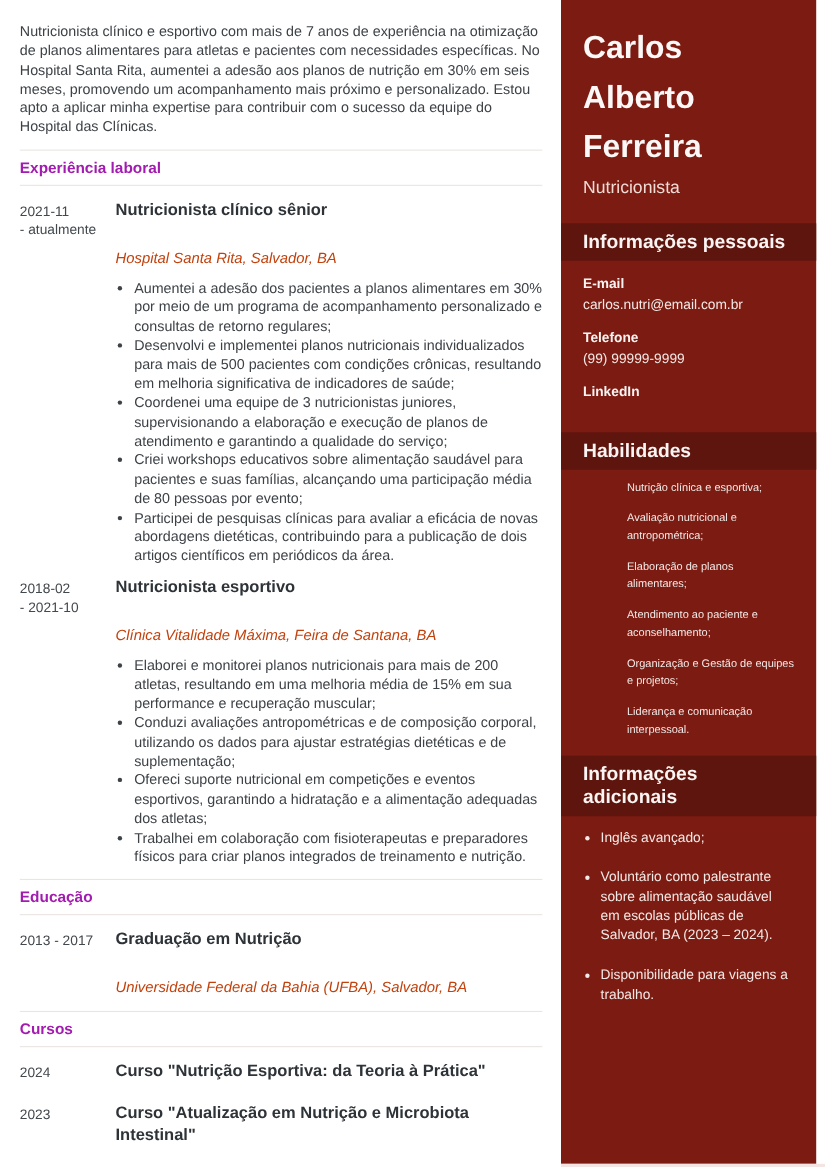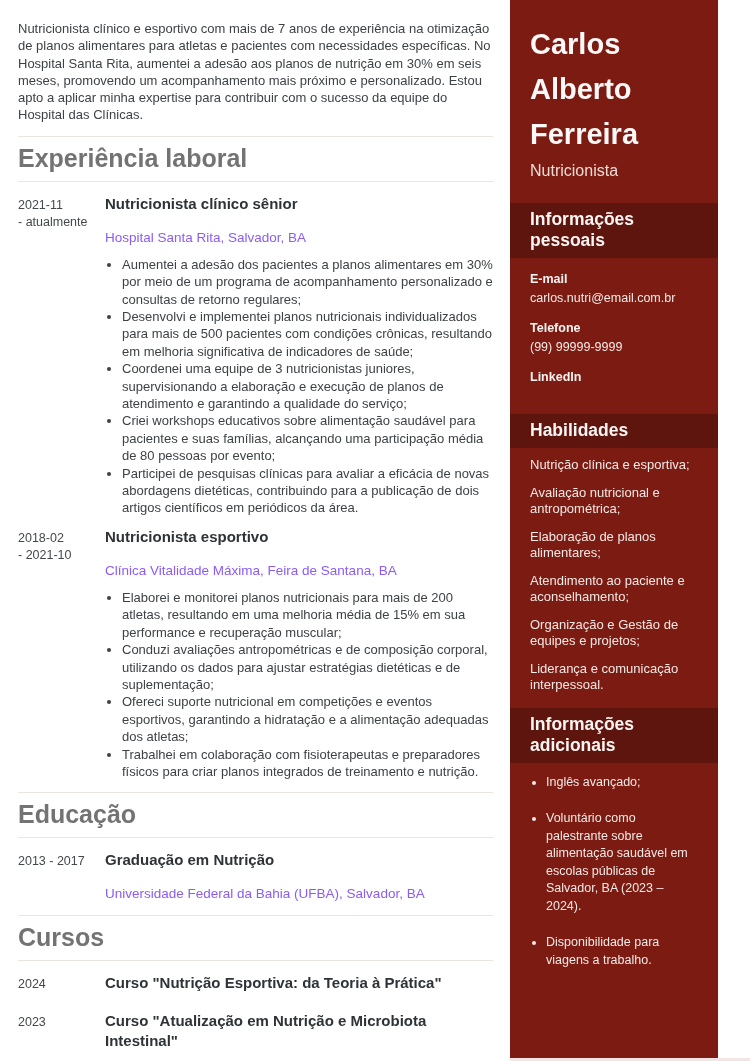--- a/index.html
+++ b/index.html
@@ -16,38 +16,38 @@
   .main {
     position:absolute; left:0; top:0; width:510px; height:1061px;
     padding:20px 17px 0 18px; background:#ffffff;
   }
   .summary {
     font-size:13px; line-height:17.3px; color:#3d4247;
   }
   .section-title {
     margin-top:12px; padding:7px 0 8px;
     border-top:1px solid #eae5e1; border-bottom:1px solid #eae5e1;
-    font-size:25px; font-weight:bold; color:#737373;
+    font-size:14px; font-weight:bold; color:#a21caf;
   }
   .entry { display:flex; margin-top:12px; }
   .entry-gap { margin-top:10px; }
   .entry-date {
     width:87px; flex-shrink:0;
     font-size:12.5px; line-height:17px; color:#43484d; padding-top:3px;
   }
   .entry-body { flex:1; }
   .entry-title { font-size:15px; line-height:20px; font-weight:bold; color:#2e3338; }
-  .entry-org { font-size:13.5px; line-height:18px; color:#8b5cf6; margin-top:15px; }
+  .entry-org { font-size:13.5px; line-height:18px; font-style:italic; color:#c2410c; margin-top:25px; }
   .entry-body ul { margin-top:9px; padding-left:17px; }
   .entry-body li { font-size:13px; line-height:17.4px; color:#3d4247; }
   .edu-entry { margin-bottom:10px; }
 
   
   .sidebar {
-    position:absolute; left:510px; top:0; width:208px; height:1058px;
+    position:absolute; left:510px; top:0; width:232px; height:1058px;
     background:#7b1b12; color:#f3e9e6;
   }
   .bottom-strip {
     position:absolute; left:510px; top:1058px; width:240px; height:3px;
     background:#f2e5e3;
   }
   .name {
     padding:22px 20px 0; font-size:29px; line-height:45px;
     font-weight:bold; color:#fbf8f7;
   }
@@ -55,21 +55,21 @@
   .band {
     margin-top:22px; padding:6px 20px 7px; background:#5e150e;
     font-size:17.5px; line-height:21px; font-weight:bold; color:#faf5f3;
   }
   .band-skills { margin-top:28px; }
   .band-add { margin-top:14px; }
   .contact { padding:0 20px; }
   .contact-label { margin-top:13px; font-size:12.5px; line-height:17px; font-weight:bold; color:#faf3f1; }
   .contact-value { margin-top:2px; font-size:12.5px; line-height:17px; color:#f3e9e6; }
   .skills { padding:9px 20px 0; }
-  .skill { margin-bottom:11px; font-size:13px; line-height:16.5px; color:#f3e9e6; }
+  .skill { margin-bottom:11px; font-size:10px; line-height:16.5px; color:#f3e9e6;margin-left:40px; }
   .add-list { margin:11px 20px 0 21px; padding-left:15px; }
   .add-list li { margin-bottom:19px; font-size:12.5px; line-height:17.5px; color:#f3e9e6; }
 </style>
 </head>
 <body>
 
 <div class="page">
 
   <div class="main">
 

